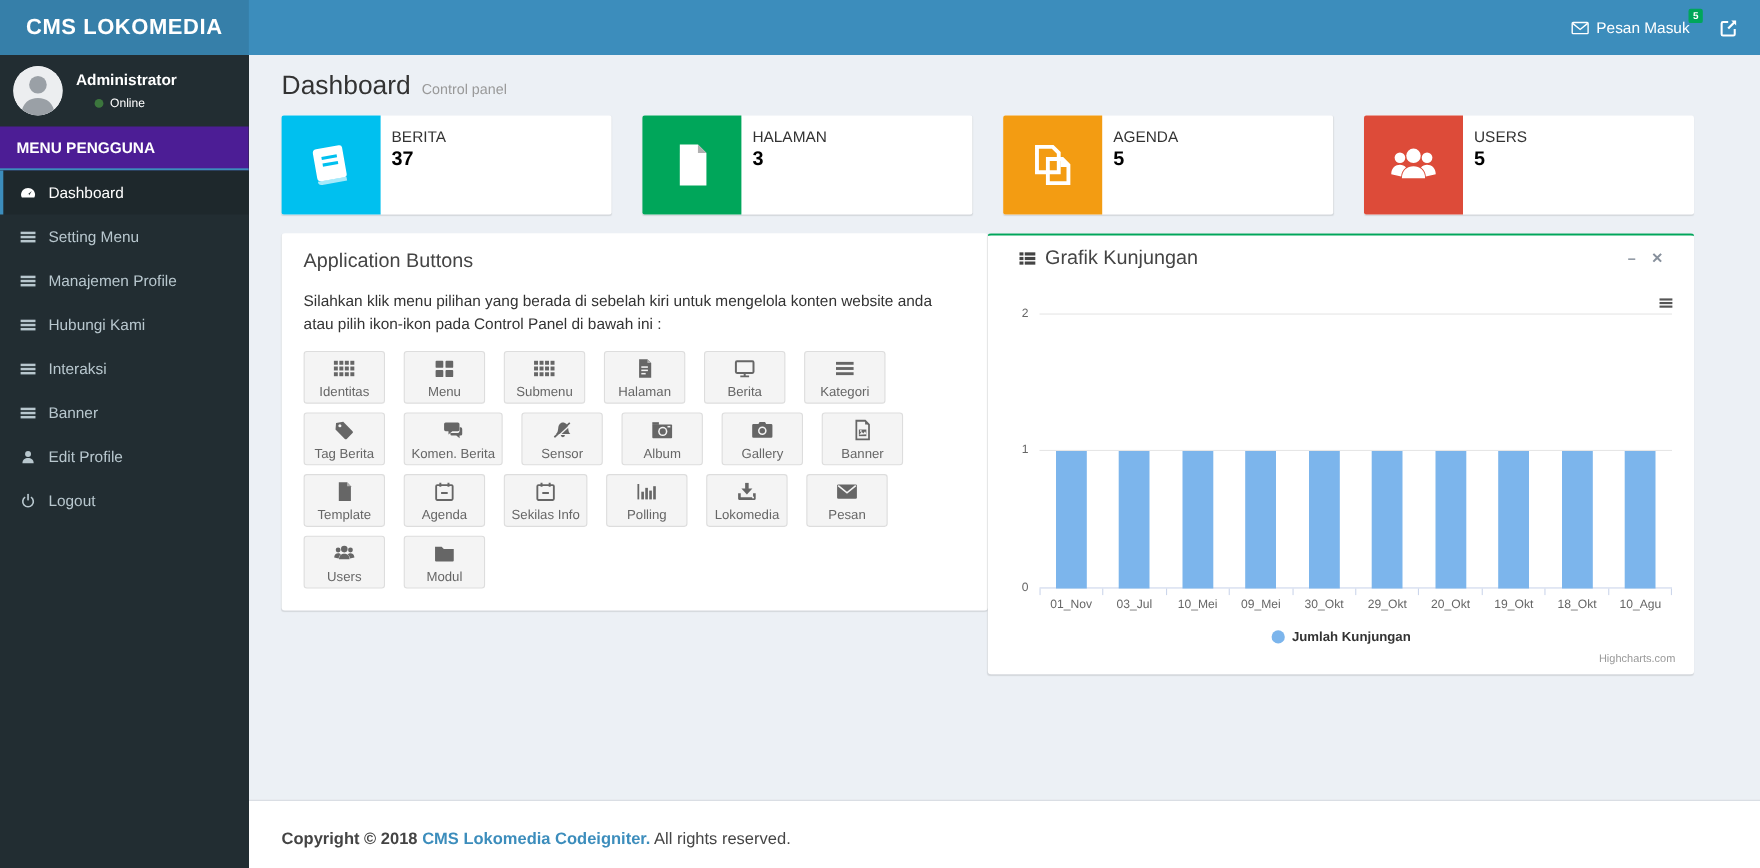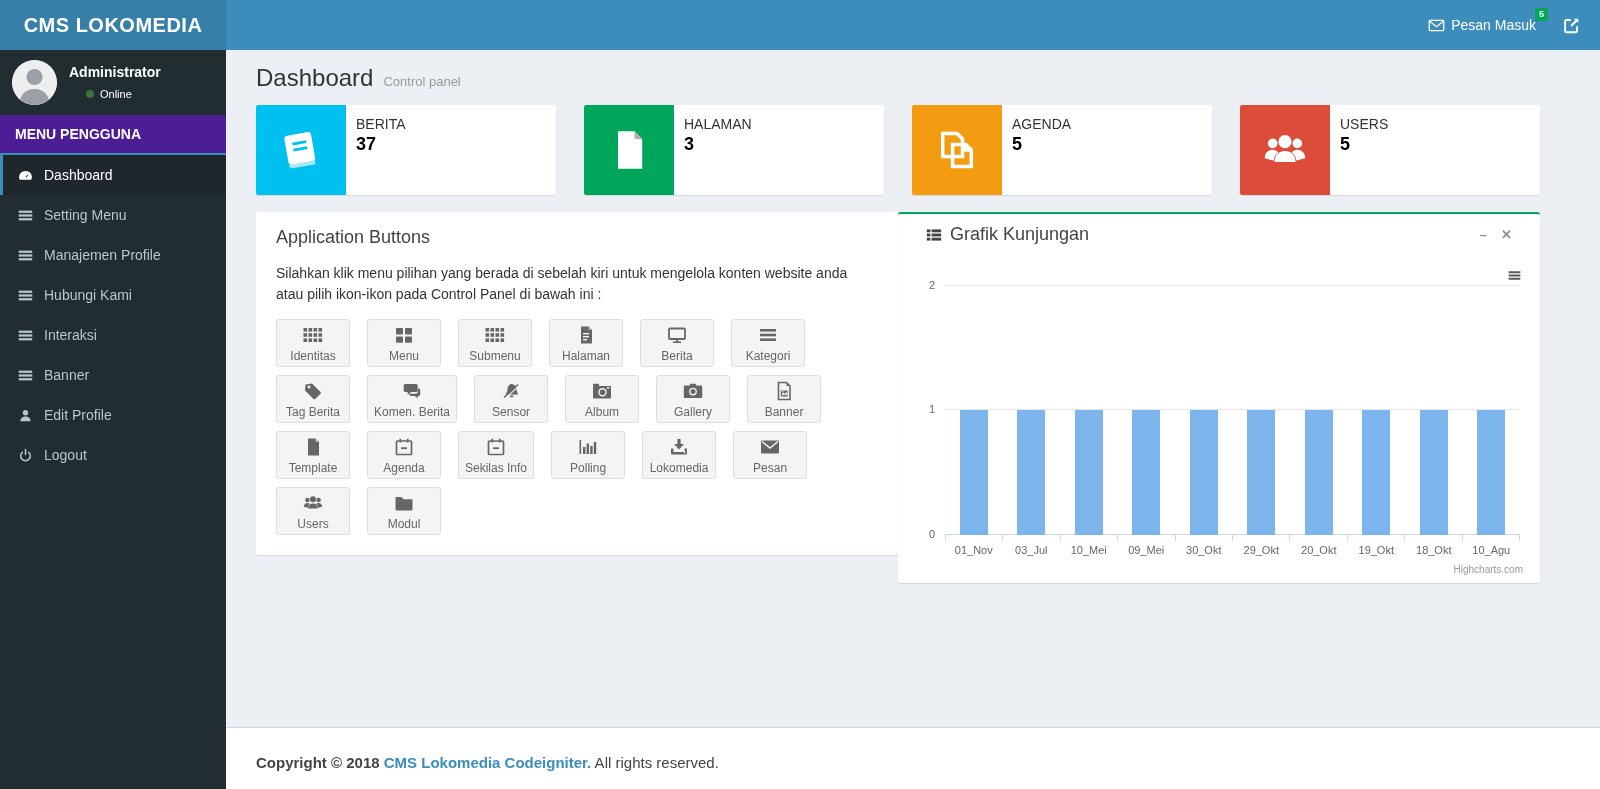--- a/index.html
+++ b/index.html
@@ -634,20 +634,24 @@
             <div class="xl">03_Jul</div>
             <div class="xl">10_Mei</div>
             <div class="xl">09_Mei</div>
             <div class="xl">30_Okt</div>
             <div class="xl">29_Okt</div>
             <div class="xl">20_Okt</div>
             <div class="xl">19_Okt</div>
             <div class="xl">18_Okt</div>
             <div class="xl">10_Agu</div>
           </div>
+        <div class="hc-legend">
+          <span class="dot" id="legend-dot" style="background: rgb(124, 181, 236);"></span>
+          <span class="txt" id="legend-txt">Jumlah Kunjungan</span>
+        </div>
         <div class="hc-credits">Highcharts.com</div>
       </div>
     </div>
 
   </div>
 </div>
 
 <footer class="main-footer">
   <strong><span>Copyright © 2018 </span><a>CMS Lokomedia Codeigniter.</a></strong><span> All rights reserved.</span>
 </footer>

